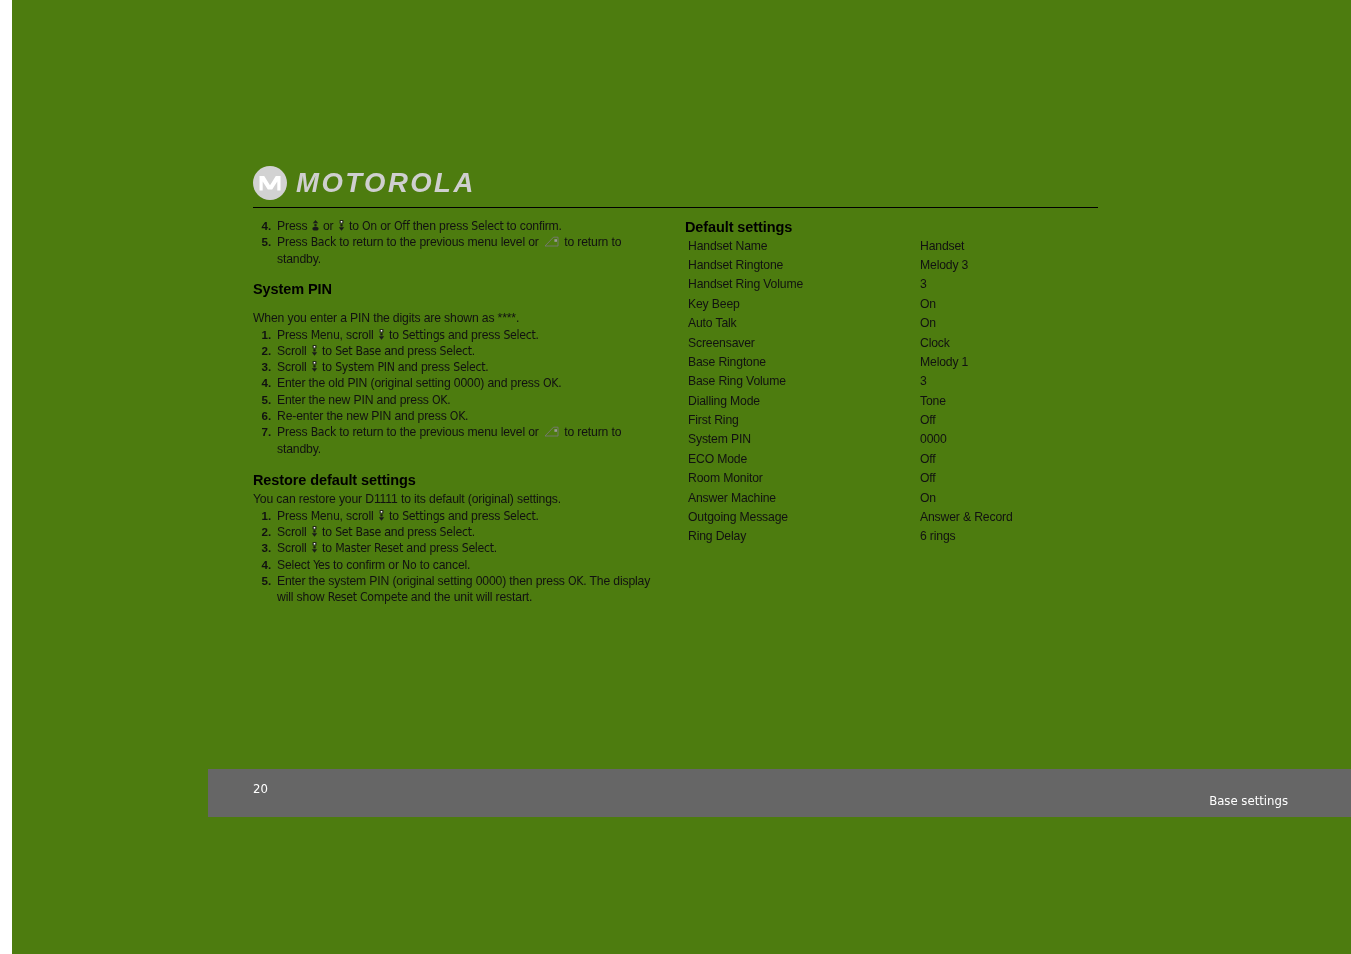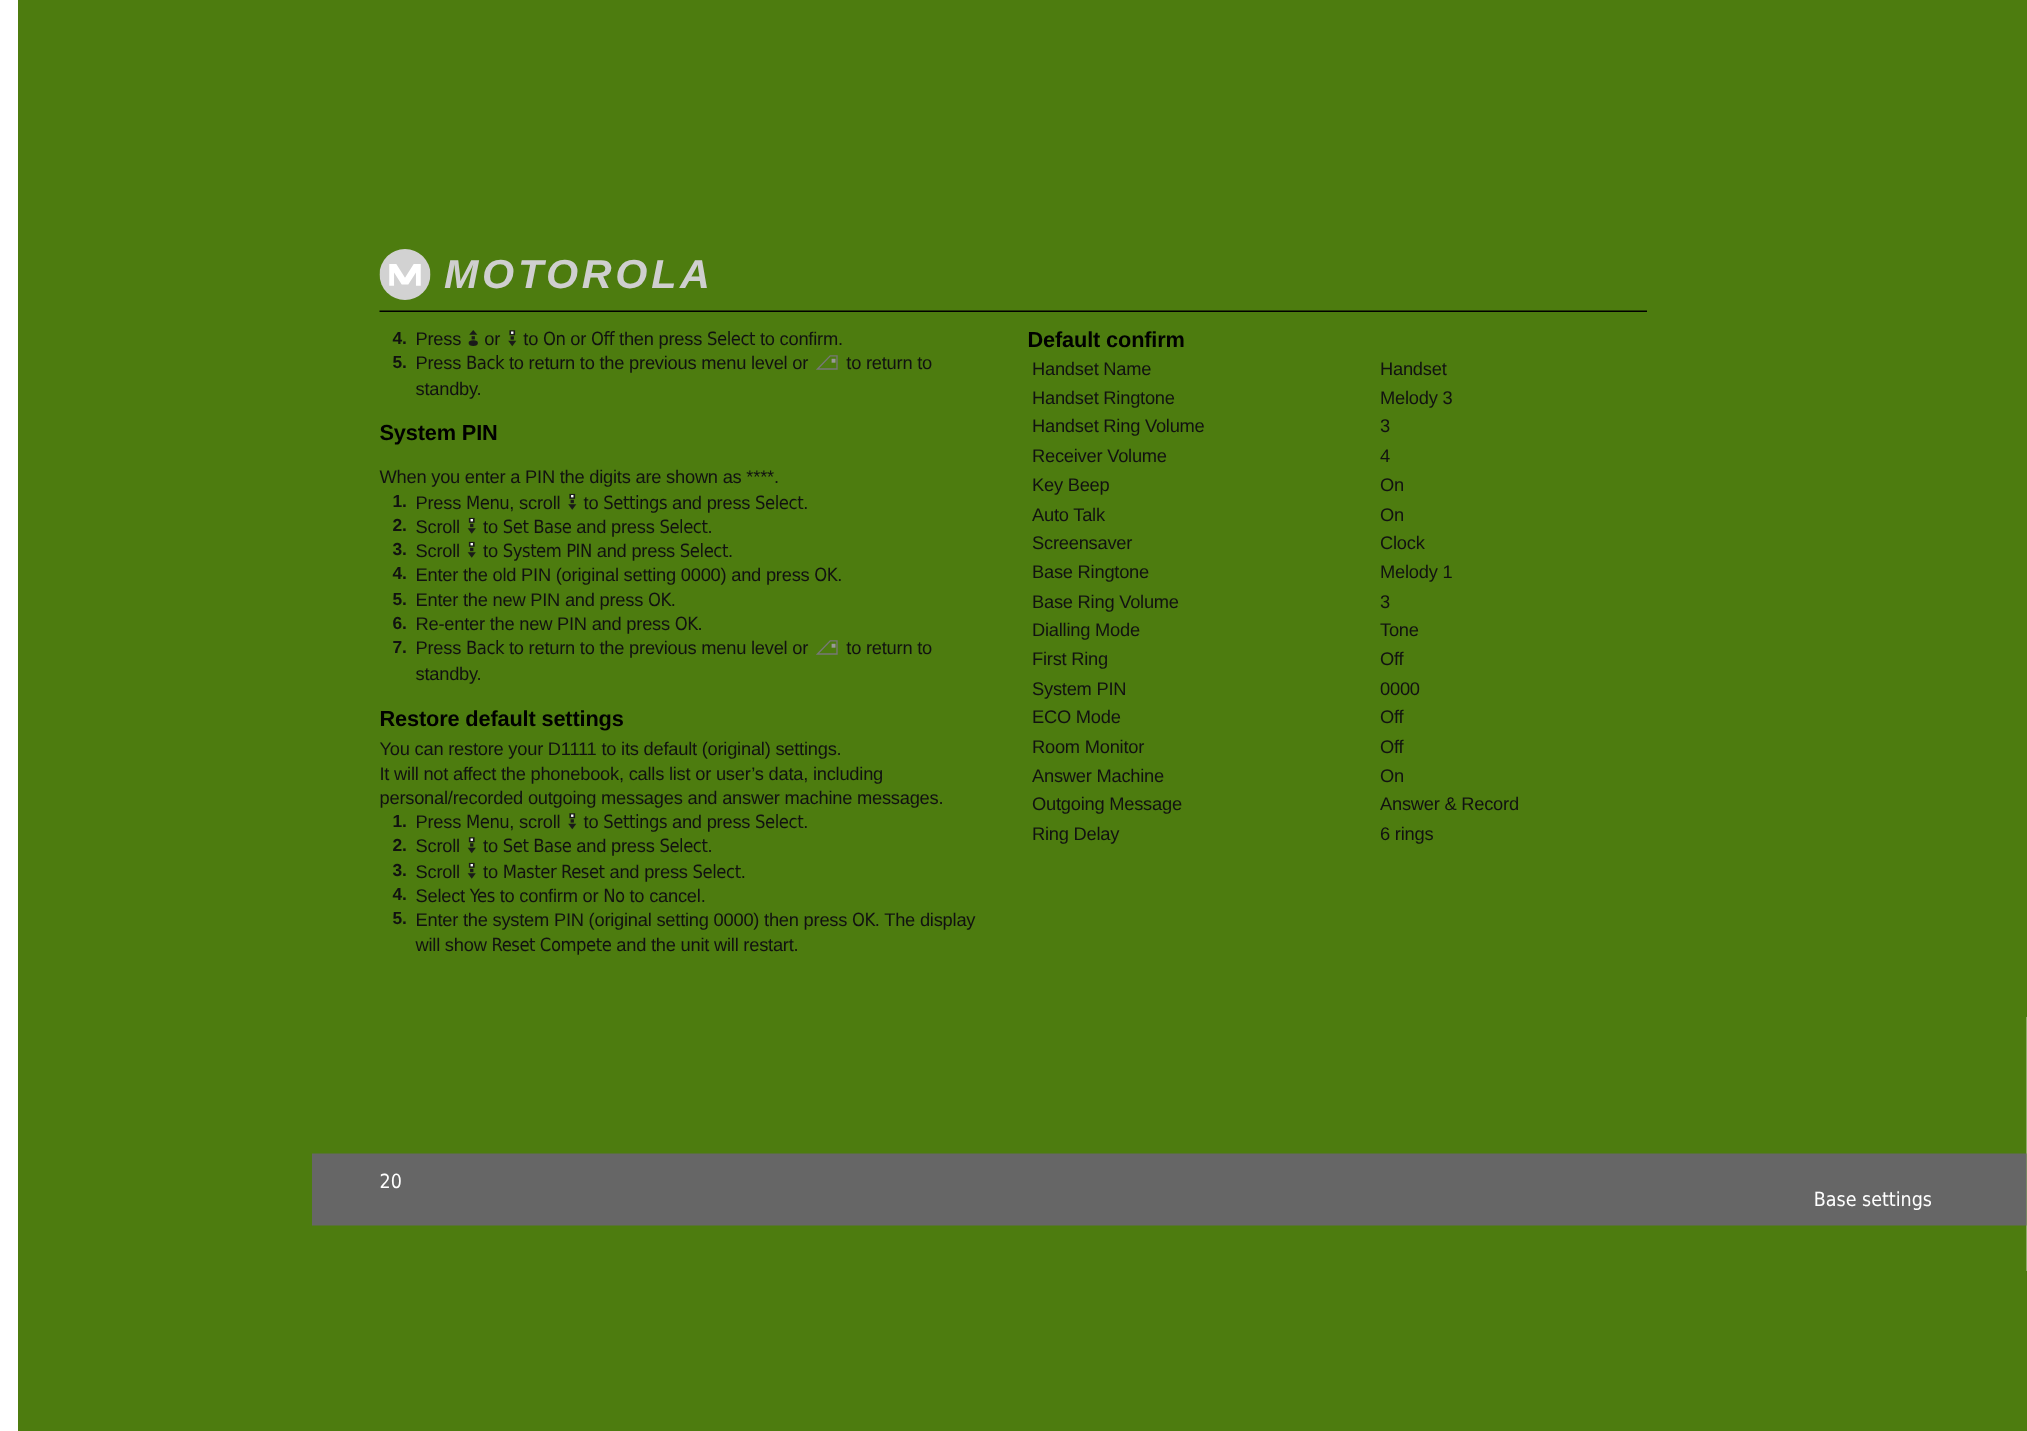--- a/index.html
+++ b/index.html
@@ -276,21 +276,20 @@
       <li>
         <span>Press </span><span class="ui">Back</span><span> to return to the previous menu level or </span><svg class="endcall-icon" viewBox="0 0 15 11">
             <path d="M1 10 L9.5 1.2 L14 1.2 L14 10 Z" fill="none" stroke="#777777" stroke-width="0.9"></path>
             <rect x="10.4" y="3.2" width="2.6" height="2.6" fill="#999999"></rect>
           </svg><span> to return to standby.</span>
       </li>
     </ol>
 
     <h2 class="h2" style="margin-top:14px;">Restore default settings</h2>
     <p class="para">You can restore your D1111 to its default (original) settings.</p>
-    <p class="para">It will not affect the phonebook, calls list or user’s data, including personal/recorded outgoing messages and answer machine messages.</p>
 
     <ol class="steps steps-gap">
       <li>
         <span>Press </span><span class="ui">Menu</span><span>, scroll </span><svg class="key-icon" viewBox="0 0 7 11">
             <rect x="1.6" y="0.2" width="3.8" height="3.3" fill="#1a1a1a"></rect>
             <rect x="2.7" y="1" width="1.6" height="1.6" fill="#ffffff"></rect>
             <rect x="2.4" y="4.2" width="2.2" height="2.2" fill="#1a1a1a"></rect>
             <path d="M0.8 7.2 L6.2 7.2 L3.5 10.8 Z" fill="#1a1a1a"></path>
           </svg><span> to </span><span class="ui">Settings</span><span> and press </span><span class="ui">Select</span><span>.</span>
       </li>
@@ -314,38 +313,34 @@
         <span>Select </span><span class="ui">Yes</span><span> to confirm or </span><span class="ui">No</span><span> to cancel.</span>
       </li>
       <li>
         <span>Enter the system PIN (original setting 0000) then press </span><span class="ui">OK</span><span>. The display will show </span><span class="ui">Reset Compete</span><span> and the unit will restart.</span>
       </li>
     </ol>
 
   </div>
 
   <div class="col-right">
-    <h2 class="h2">Default confirm</h2>
+    <h2 class="h2">Default settings</h2>
     <table class="settings-table">
       <tbody>
         <tr>
             <td class="label">Handset Name</td>
             <td class="value">Handset</td>
           </tr>
         <tr>
             <td class="label">Handset Ringtone</td>
             <td class="value">Melody 3</td>
           </tr>
         <tr>
             <td class="label">Handset Ring Volume</td>
             <td class="value">3</td>
-          </tr>
-        <tr>
-            <td class="label">Receiver Volume</td>
-            <td class="value">4</td>
           </tr>
         <tr>
             <td class="label">Key Beep</td>
             <td class="value">On</td>
           </tr>
         <tr>
             <td class="label">Auto Talk</td>
             <td class="value">On</td>
           </tr>
         <tr>

